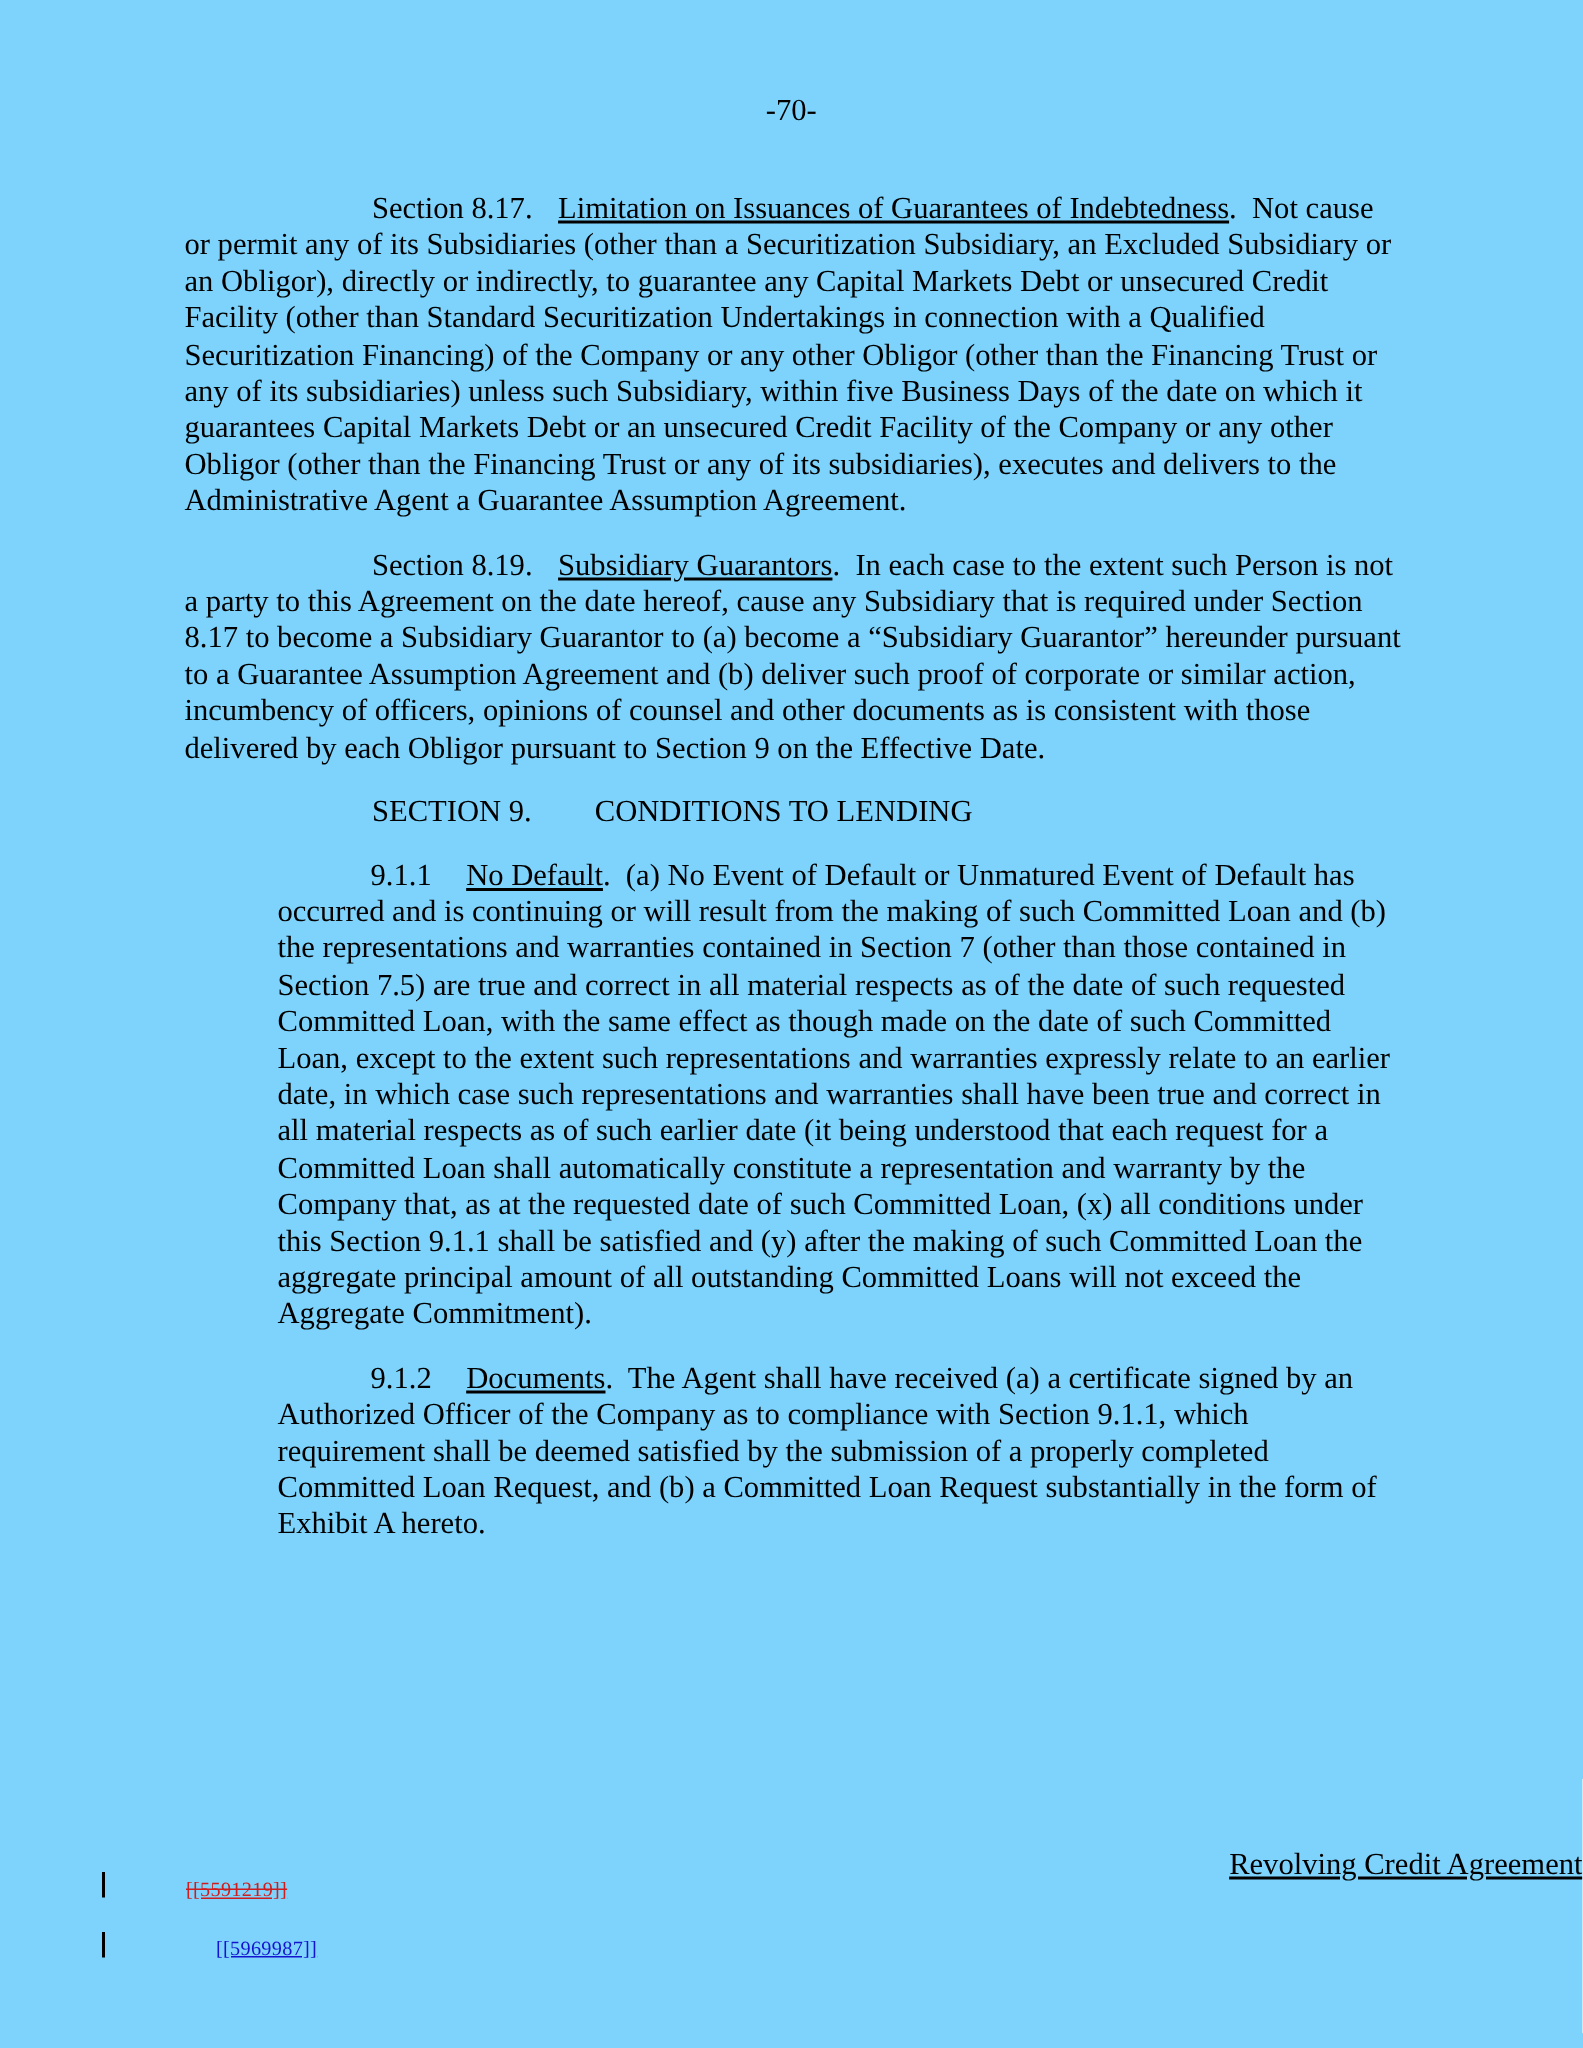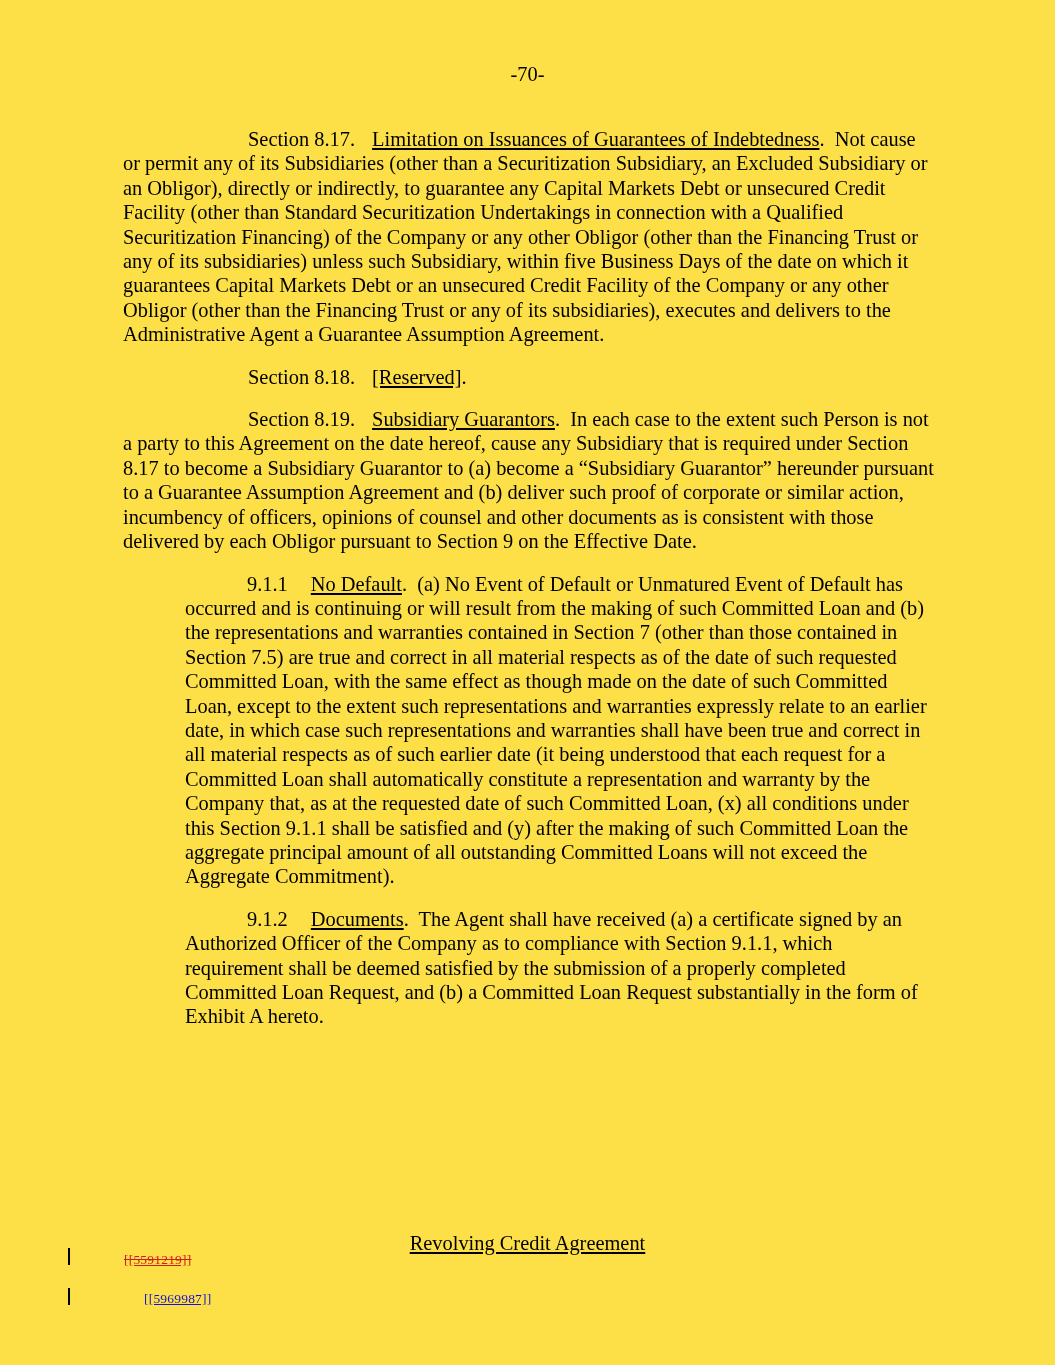--- a/index.html
+++ b/index.html
@@ -1,20 +1,20 @@
 <!DOCTYPE html>
 <html style="--redline-old: #cf1d1d; --redline-new: #1414d0;"><head>
 <meta charset="utf-8">
 <style>
   html, body { margin: 0; padding: 0; background: #ffffff; }
   .page {
     position: relative;
     width: 1055px;
     height: 1365px;
-    background: #fde047;
+    background: #7dd3fc;
     font-family: "Liberation Serif", serif;
     font-size: 20.4px;
     line-height: 24.4px;
     color: #000000;
     overflow: hidden;
   }
   .page-number {
     position: absolute;
     top: 62px;
     left: 0;
@@ -40,21 +40,21 @@
   }
   .u { text-decoration: underline; }
   .h-gap { margin-left: 17px; }
   .h-gap2 { margin-left: 23px; margin-top: 48px; }
   .t-gap { margin-left: 42px; }
   .footer-title {
     position: absolute;
     top: 1231px;
     left: 0;
     width: 100%;
-    text-align: center;
+    text-align: right;
     text-decoration: underline;
   }
   .redline-tag {
     position: absolute;
     left: 124px;
     font-size: 13.5px;
     line-height: 15px;
     font-weight: normal;
     letter-spacing: 0.2px;
   }
@@ -83,24 +83,24 @@
 <body>
 
 <div class="page">
 
   <div class="page-number">-70-</div>
 
   <div class="doc-body">
 
     <p class="para"><span>Section 8.17.</span><span class="u h-gap">Limitation on Issuances of Guarantees of Indebtedness</span><span>.  Not cause or permit any of its Subsidiaries (other than a Securitization Subsidiary, an Excluded Subsidiary or an Obligor), directly or indirectly, to guarantee any Capital Markets Debt or unsecured Credit Facility (other than Standard Securitization Undertakings in connection with a Qualified Securitization Financing) of the Company or any other Obligor (other than the Financing Trust or any of its subsidiaries) unless such Subsidiary, within five Business Days of the date on which it guarantees Capital Markets Debt or an unsecured Credit Facility of the Company or any other Obligor (other than the Financing Trust or any of its subsidiaries), executes and delivers to the Administrative Agent a Guarantee Assumption Agreement.</span></p>
 
-    <p class="para"><span>Section 8.18.</span><span class="u h-gap">[Reserved]</span><span>.</span></p>
 
     <p class="para"><span>Section 8.19.</span><span class="u h-gap">Subsidiary Guarantors</span><span>.  In each case to the extent such Person is not a party to this Agreement on the date hereof, cause any Subsidiary that is required under Section 8.17 to become a Subsidiary Guarantor to (a) become a “Subsidiary Guarantor” hereunder pursuant to a Guarantee Assumption Agreement and (b) deliver such proof of corporate or similar action, incumbency of officers, opinions of counsel and other documents as is consistent with those delivered by each Obligor pursuant to Section 9 on the Effective Date.</span></p>
 
+    <p class="para"><span>SECTION 9.</span><span class="t-gap">CONDITIONS TO LENDING</span></p>
 
 
     <p class="para sub"><span>9.1.1</span><span class="u h-gap2">No Default</span><span>.  (a) No Event of Default or Unmatured Event of Default has occurred and is continuing or will result from the making of such Committed Loan and (b) the representations and warranties contained in Section 7 (other than those contained in Section 7.5) are true and correct in all material respects as of the date of such requested Committed Loan, with the same effect as though made on the date of such Committed Loan, except to the extent such representations and warranties expressly relate to an earlier date, in which case such representations and warranties shall have been true and correct in all material respects as of such earlier date (it being understood that each request for a Committed Loan shall automatically constitute a representation and warranty by the Company that, as at the requested date of such Committed Loan, (x) all conditions under this Section 9.1.1 shall be satisfied and (y) after the making of such Committed Loan the aggregate principal amount of all outstanding Committed Loans will not exceed the Aggregate Commitment).</span></p>
 
     <p class="para sub"><span>9.1.2</span><span class="u h-gap2">Documents</span><span>.  The Agent shall have received (a) a certificate signed by an Authorized Officer of the Company as to compliance with Section 9.1.1, which requirement shall be deemed satisfied by the submission of a properly completed Committed Loan Request, and (b) a Committed Loan Request substantially in the form of Exhibit A hereto.</span></p>
 
   </div>
 
   <div class="footer-title">Revolving Credit Agreement</div>
 

